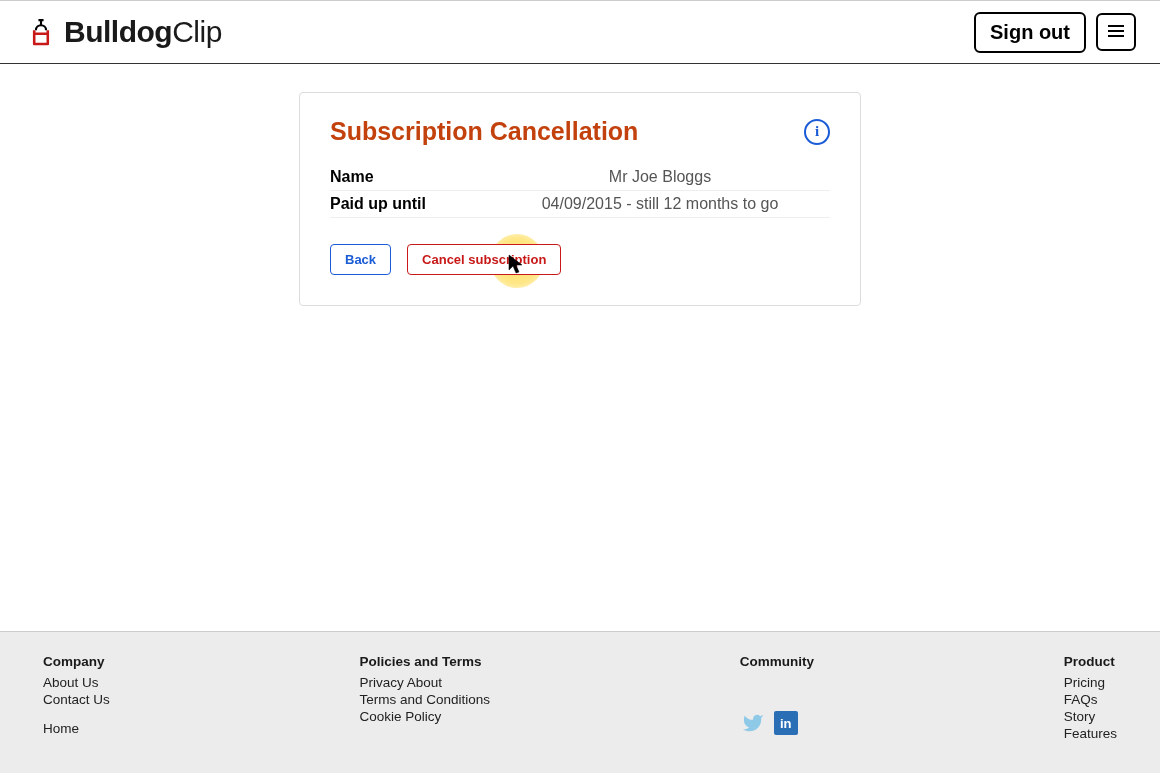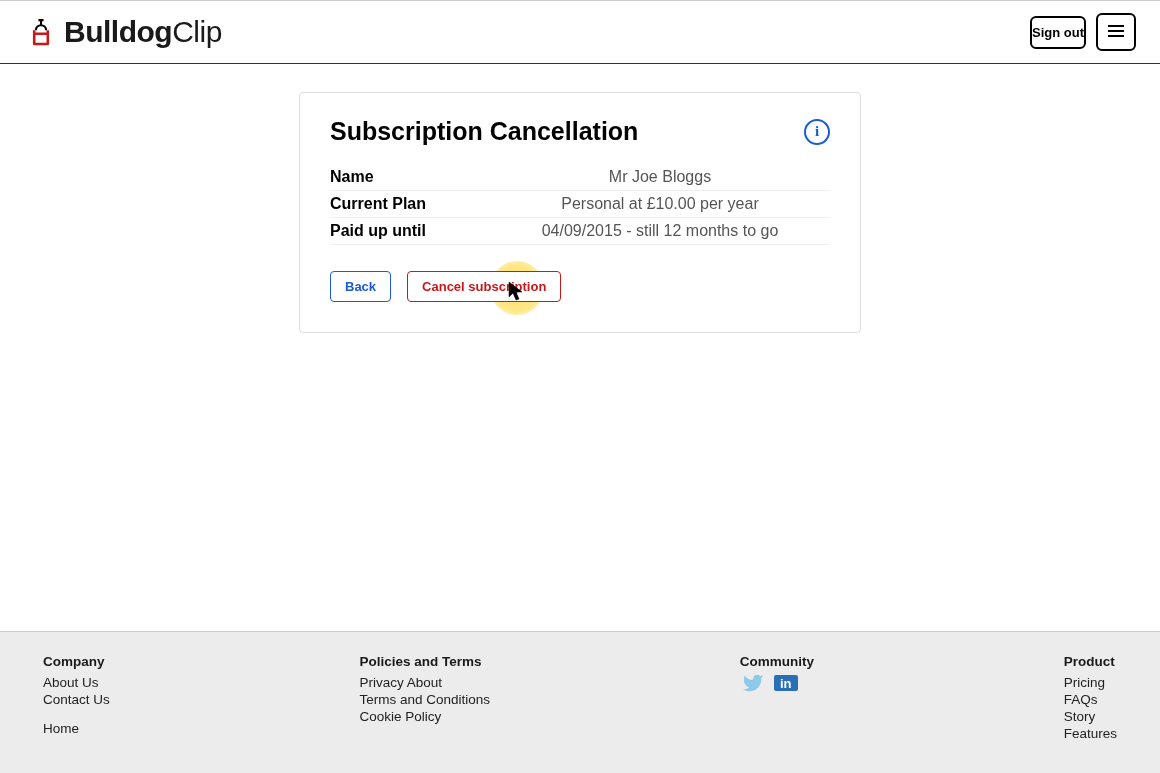--- a/index.html
+++ b/index.html
@@ -43,22 +43,22 @@
     }
     .header-actions {
       display: flex;
       gap: 10px;
       align-items: center;
     }
     .btn-outline {
       background: #fff;
       border: 2px solid #000;
       border-radius: 6px;
-      padding: 7px 0;
-      font-size: 13px;
+      padding: 7px 14px;
+      font-size: 20px;
       font-weight: 700;
       cursor: pointer;
       color: #000;
     }
     .icon-btn {
       background: #fff;
       border: 2px solid #000;
       border-radius: 6px;
       width: 40px;
       height: 38px;
@@ -83,21 +83,21 @@
     }
     .card-title-row {
       display: flex;
       justify-content: space-between;
       align-items: center;
       margin-bottom: 18px;
     }
     .card-title {
       font-size: 25px;
       font-weight: 700;
-      color: #000000;
+      color: #c2410c;
     }
     .info-icon {
       width: 26px;
       height: 26px;
       border: 2.5px solid #1a5bd6;
       border-radius: 50%;
       display: flex;
       align-items: center;
       justify-content: center;
       color: #1a5bd6;
@@ -202,25 +202,26 @@
     .footer-col .home-link {
       margin-top: 14px;
     }
     .social-row {
       display: flex;
       gap: 8px;
       margin-top: 4px;
     }
     .social-icon {
       width: 26px;
-      height: 16px;
+      height: 24px;
       cursor: pointer;
       display: inline-flex;
       align-items: center;
       justify-content: center;
+      margin-top: 36px;
     }
     .linkedin {
       background: #2a6fb5;
       color: #fff;
       font-weight: 700;
       font-size: 13px;
       border-radius: 2px;
       width: 24px;
     }
   </style>
@@ -258,24 +259,20 @@
   <div class="card">
     <div class="card-title-row">
       <h2 class="card-title">Subscription Cancellation</h2>
       <div class="info-icon">i</div>
     </div>
     <table class="details-table">
       <tbody>
           <tr>
         <td class="label">Name</td>
         <td class="value">Mr Joe Bloggs</td>
-      </tr>
-      <tr>
-        <td class="label">Current Plan</td>
-        <td class="value">Personal at £10.00 per year</td>
       </tr>
       <tr>
         <td class="label">Paid up until</td>
         <td class="value">04/09/2015 - still 12 months to go</td>
       </tr>
     </tbody>
       </table>
     <div class="btn-row">
       <button class="btn-blue">Back</button>
       <button class="btn-red">Cancel subscription</button>

